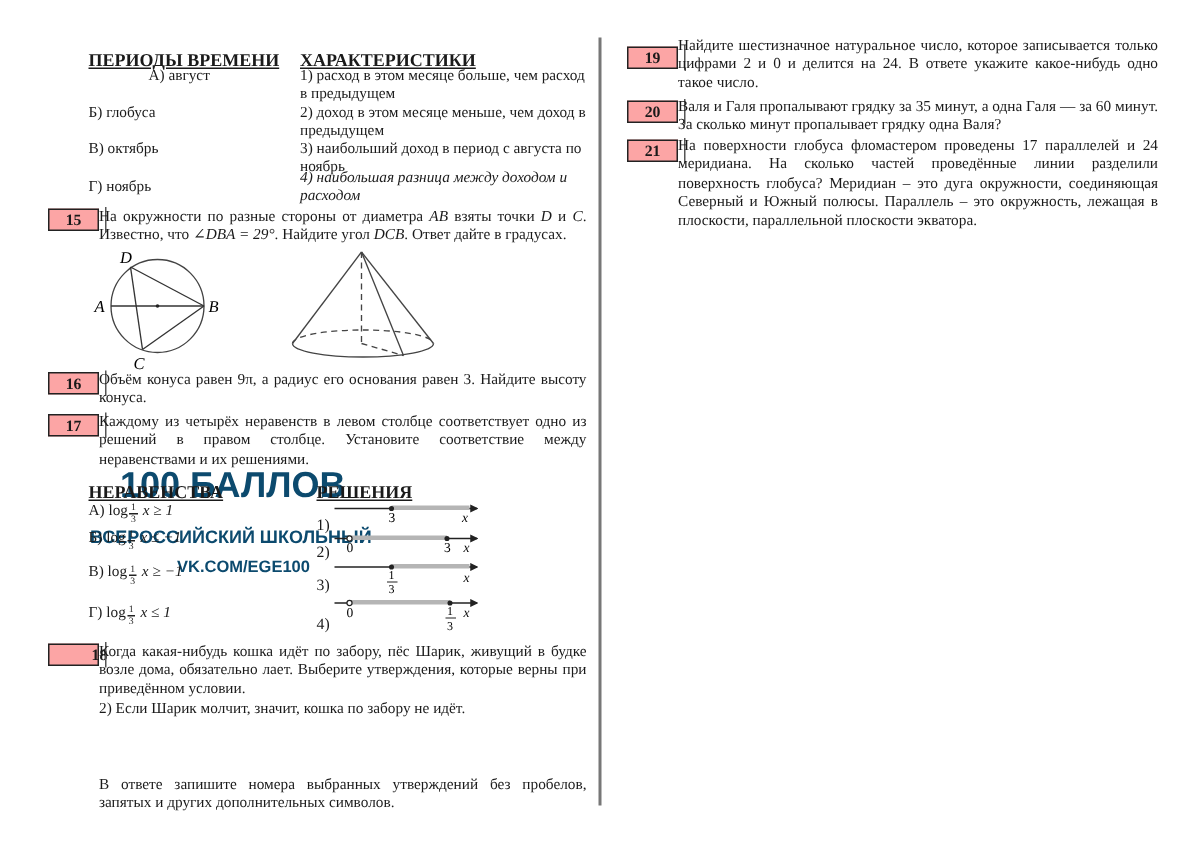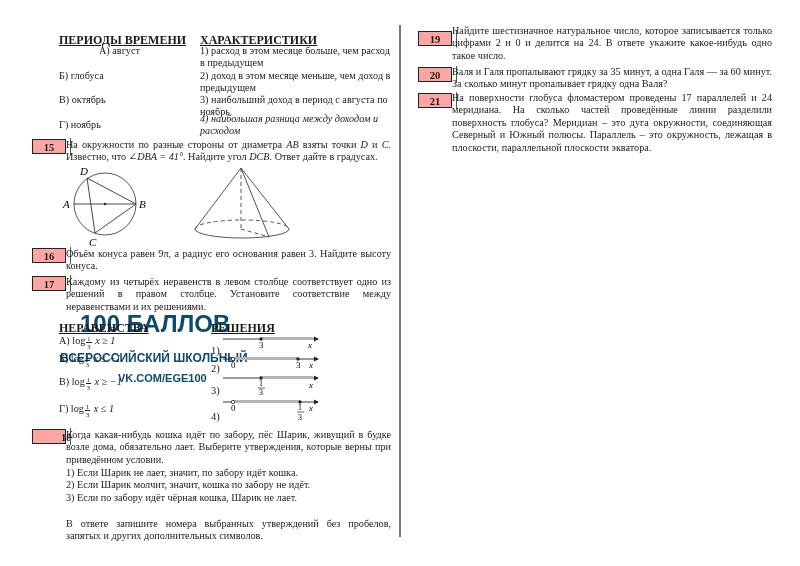--- a/index.html
+++ b/index.html
@@ -49,21 +49,21 @@
   <div class="row" style="left:59px;top:119px;">Г) ноябрь</div>
 
   <div class="row" style="left:200px;top:45px;width:192px;">1) расход в этом месяце больше, чем расход в предыдущем</div>
   <div class="row" style="left:200px;top:70px;width:196px;">2) доход в этом месяце меньше, чем доход в предыдущем</div>
   <div class="row" style="left:200px;top:94px;width:190px;">3) наибольший доход в период с августа по ноябрь</div>
   <div class="row" style="left:200px;top:113px;width:190px;font-style:italic;">4) наибольшая разница между доходом и расходом</div>
 </div>
 
 <div class="numbox" style="left:32px;top:139px;">15</div>
 <div class="qtext" style="left:66px;top:139px;width:325px;">
-  <p><span>На окружности по разные стороны от диаметра </span><span class="it">AB</span><span> взяты точки </span><span class="it">D</span><span> и </span><span class="it">C</span><span>. Известно, что </span><span class="it">∠DBA = 41°</span><span>. Найдите угол </span><span class="it">DCB</span><span>. Ответ дайте в градусах.</span></p>
+  <p><span>На окружности по разные стороны от диаметра </span><span class="it">AB</span><span> взяты точки </span><span class="it">D</span><span> и </span><span class="it">C</span><span>. Известно, что </span><span class="it">∠DBA = 29°</span><span>. Найдите угол </span><span class="it">DCB</span><span>. Ответ дайте в градусах.</span></p>
 </div>
 
 <svg class="abs" style="left:55px;top:160px;" width="110" height="92">
   <circle cx="50" cy="44" r="31" fill="none" stroke="#444" stroke-width="0.9"></circle>
   <line x1="19" y1="44" x2="81" y2="44" stroke="#333" stroke-width="0.9"></line>
   <circle cx="50" cy="44" r="1.2" fill="#222"></circle>
   <line x1="32" y1="18" x2="81" y2="44" stroke="#333" stroke-width="0.9"></line>
   <line x1="32" y1="18" x2="40" y2="73" stroke="#333" stroke-width="0.9"></line>
   <line x1="40" y1="73" x2="81" y2="44" stroke="#333" stroke-width="0.9"></line>
   <text x="25" y="15" font-size="11" font-style="italic">D</text>
@@ -162,23 +162,21 @@
   </g>
 </svg>
 <div class="sol-label" style="left:211px;top:345px;">1)</div>
 <div class="sol-label" style="left:211px;top:363px;">2)</div>
 <div class="sol-label" style="left:211px;top:385px;">3)</div>
 <div class="sol-label" style="left:211px;top:411px;">4)</div>
 
 <div class="numbox" style="left:32px;top:429px;padding-left:28px;">18</div>
 <div class="qtext" style="left:66px;top:429px;width:325px;">Когда какая-нибудь кошка идёт по забору, пёс Шарик, живущий в будке возле дома, обязательно лает. Выберите утверждения, которые верны при приведённом условии.</div>
 <div class="abs" style="left:66px;top:467px;width:325px;">
-  <div>1) Если Шарик не лает, значит, по забору идёт кошка.</div>
   <div>2) Если Шарик молчит, значит, кошка по забору не идёт.</div>
-  <div>3) Если по забору идёт чёрная кошка, Шарик не лает.</div>
 </div>
 <div class="qtext" style="left:66px;top:518px;width:325px;">В ответе запишите номера выбранных утверждений без пробелов, запятых и других дополнительных символов.</div>
 
 <div class="numbox" style="left:418px;top:31px;">19</div>
 <div class="qtext" style="left:452px;top:25px;width:320px;">Найдите шестизначное натуральное число, которое записывается только цифрами 2 и 0 и делится на 24. В ответе укажите какое-нибудь одно такое число.</div>
 
 <div class="numbox" style="left:418px;top:67px;">20</div>
 <div class="qtext" style="left:452px;top:66px;width:320px;">Валя и Галя пропалывают грядку за 35 минут, а одна Галя — за 60 минут. За сколько минут пропалывает грядку одна Валя?</div>
 
 <div class="numbox" style="left:418px;top:93px;">21</div>

